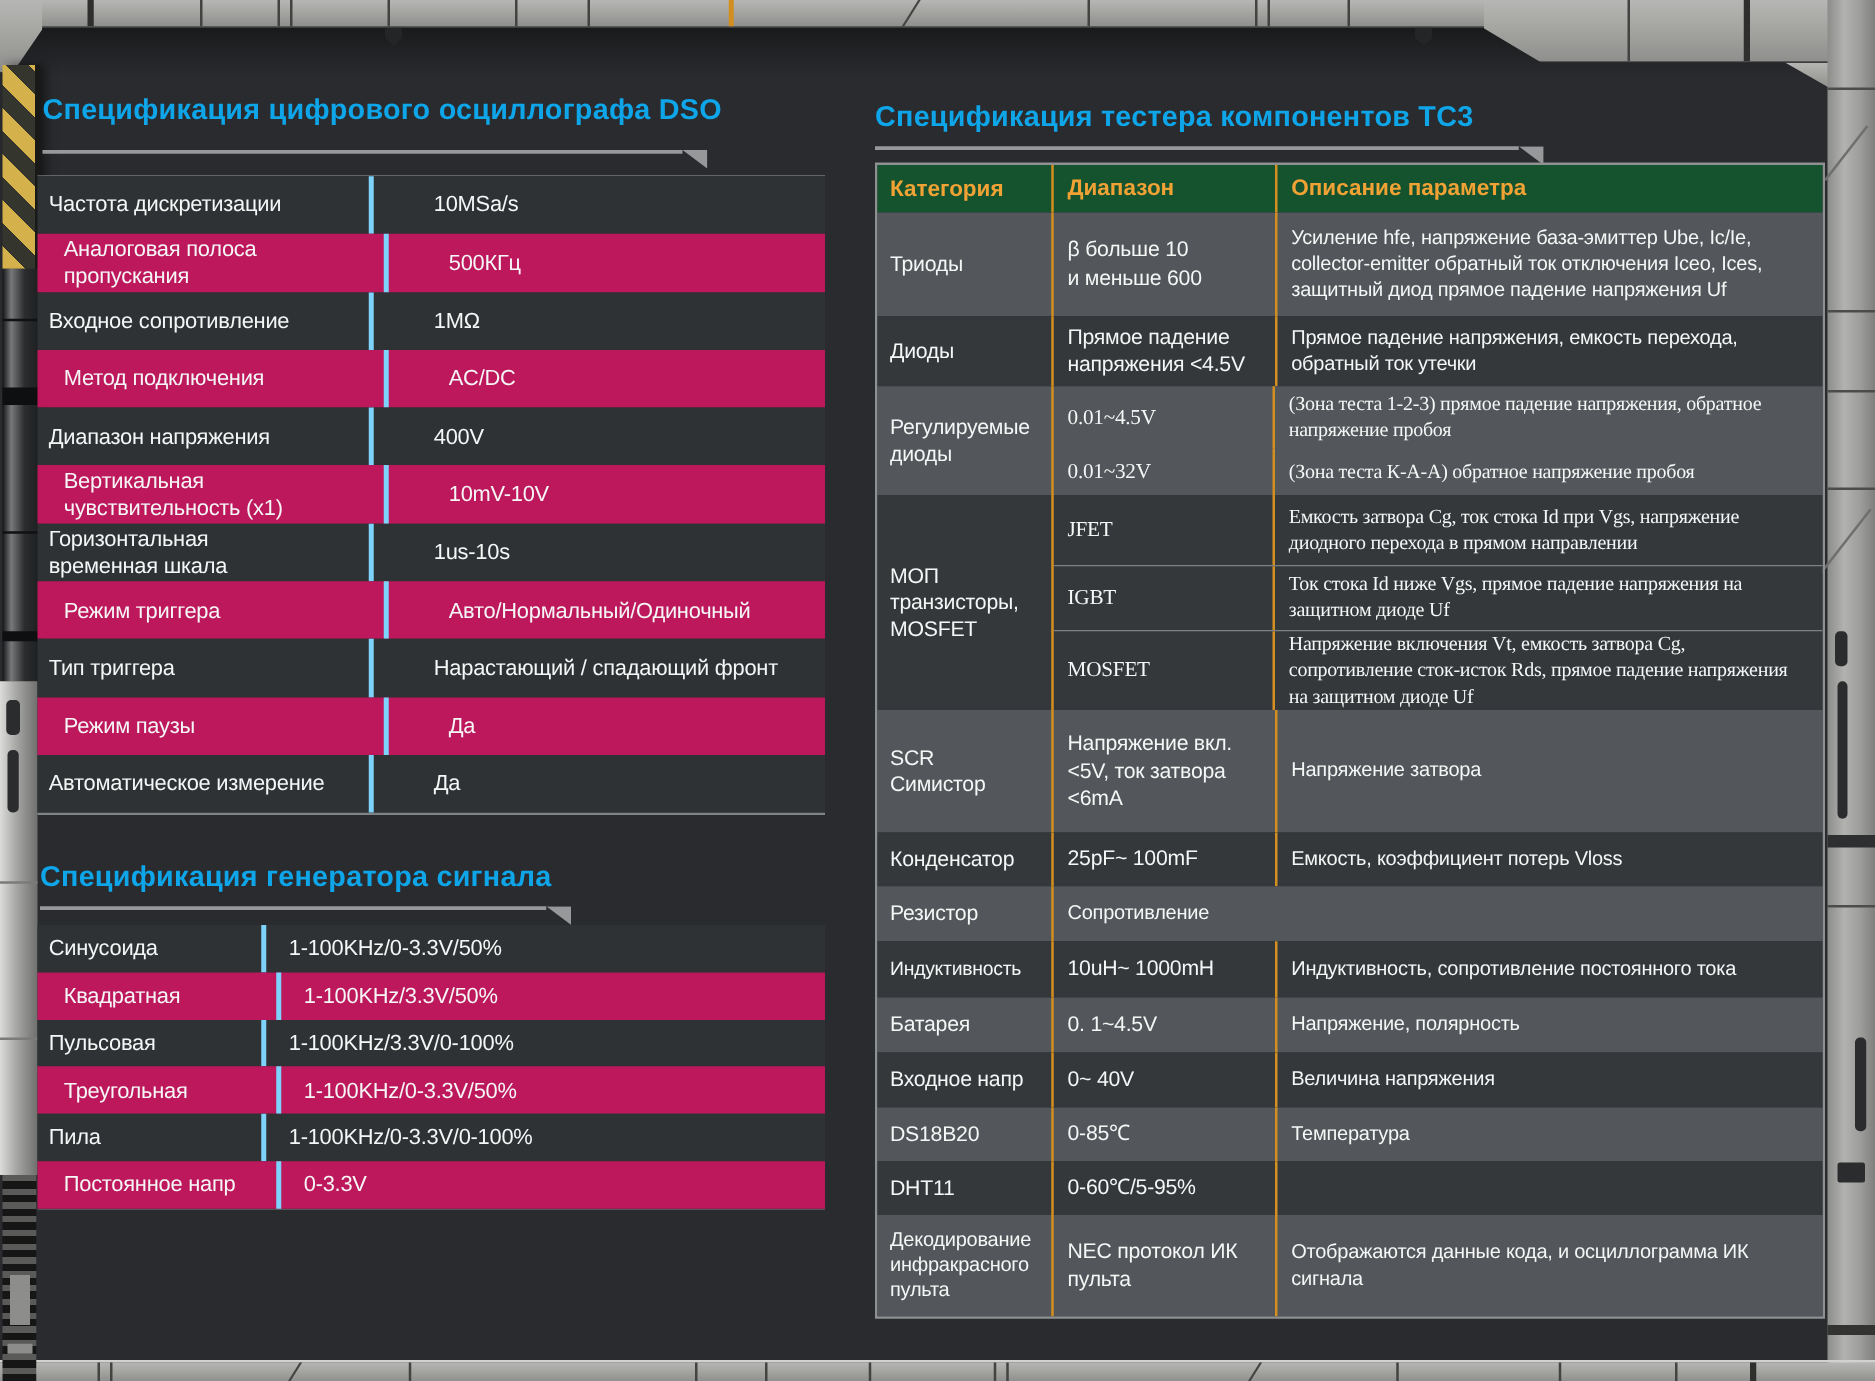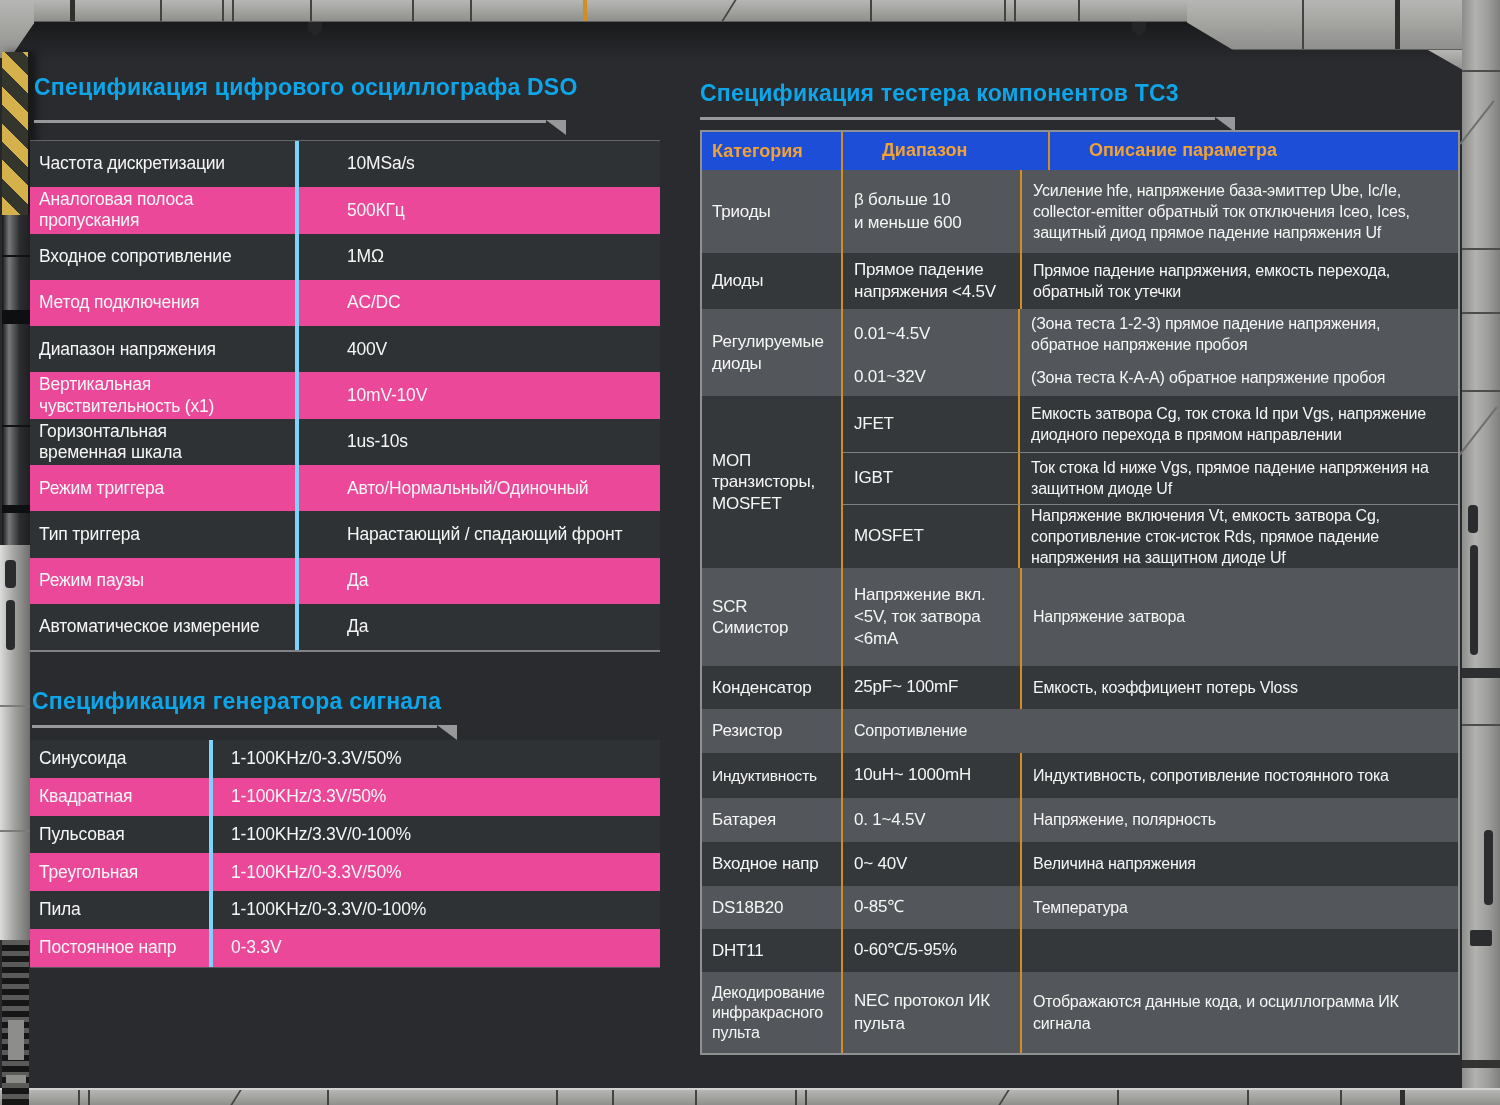--- a/index.html
+++ b/index.html
@@ -48,49 +48,49 @@
   .sec-title{position:absolute;font-size:23px;font-weight:700;color:#0ea5e9;
              letter-spacing:.2px;white-space:nowrap;}
   .underline{position:absolute;height:3px;background:#97989a;}
   .underline .arr{position:absolute;right:-20px;top:0;width:20px;height:15px;
                   background:#97989a;clip-path:polygon(0 0,100% 0,100% 100%);}
 
   
   .kv{position:absolute;display:flex;flex-direction:column;}
   .kv .row{display:flex;align-items:stretch;}
   .kv .row.d{background:#2f3235;}
-  .kv .row.l{background:#ec4899;}
+  .kv .row.l{background:#be185d;padding-left:12px;}
   .kv .lbl,.kv .val{display:flex;align-items:center;font-size:17.5px;
                     letter-spacing:-.2px;line-height:1.22;}
   .kv .lbl{padding-left:9px;border-right:4px solid #7dd3fc;}
   .dso{left:30px;top:140px;width:630px;border-top:1px solid rgba(170,172,174,.45);
        border-bottom:2px solid #808285;}
   .dso .row{height:46.3px;}
   .dso .lbl{width:269px;}
   .dso .val{flex:1;padding-left:48px;}
   .gen{left:30px;top:740px;width:630px;border-bottom:1px solid rgba(170,172,174,.35);}
   .gen .row{height:37.8px;text-align:right;}
   .gen .lbl{width:183px;}
   .gen .val{flex:1;padding-left:18px;}
 
   
   .tc3{position:absolute;left:700px;top:130px;width:760px;height:925px;
        border:2px solid #8e9092;display:flex;flex-direction:column;}
   .tc3 .trow{display:flex;align-items:stretch;}
   .tc3 .trow.l{background:#53565a;}
   .tc3 .trow.d{background:#35383b;}
-  .tc3 .trow.hd{background:#1d4ed8;height:42px;gap:28px;}
+  .tc3 .trow.hd{background:#14532d;height:42px;}
   .tc3 .c1{width:141px;border-right:2px solid #d28f1f;display:flex;align-items:center;
            padding-left:10px;font-size:17px;letter-spacing:-.2px;line-height:1.25;}
   .tc3 .c2{width:179px;border-right:2px solid #d28f1f;display:flex;align-items:center;
            padding-left:11px;padding-right:6px;font-size:17px;letter-spacing:-.2px;line-height:1.3;}
   .tc3 .c3{flex:1;display:flex;align-items:center;padding-left:11px;padding-right:14px;
            font-size:16px;letter-spacing:-.2px;line-height:1.32;}
   .tc3 .hd .c1,.tc3 .hd .c2,.tc3 .hd .c3{font-size:18px;font-weight:700;color:#f1a235;letter-spacing:0;}
-  .subwrap{flex:1;display:flex;flex-direction:column;}
+  .subwrap{flex:1;display:flex;flex-direction:column;font-family:Liberation Serif, serif;}
   .subrow{display:flex;flex:1;align-items:stretch;}
   .subrow.line{border-top:1px solid #7e8082;}
   .preline{white-space:pre-line;}
   .big-gap{line-height:2.4;}
 </style>
 </head>
 <body>
 
 <div class="page">
 

